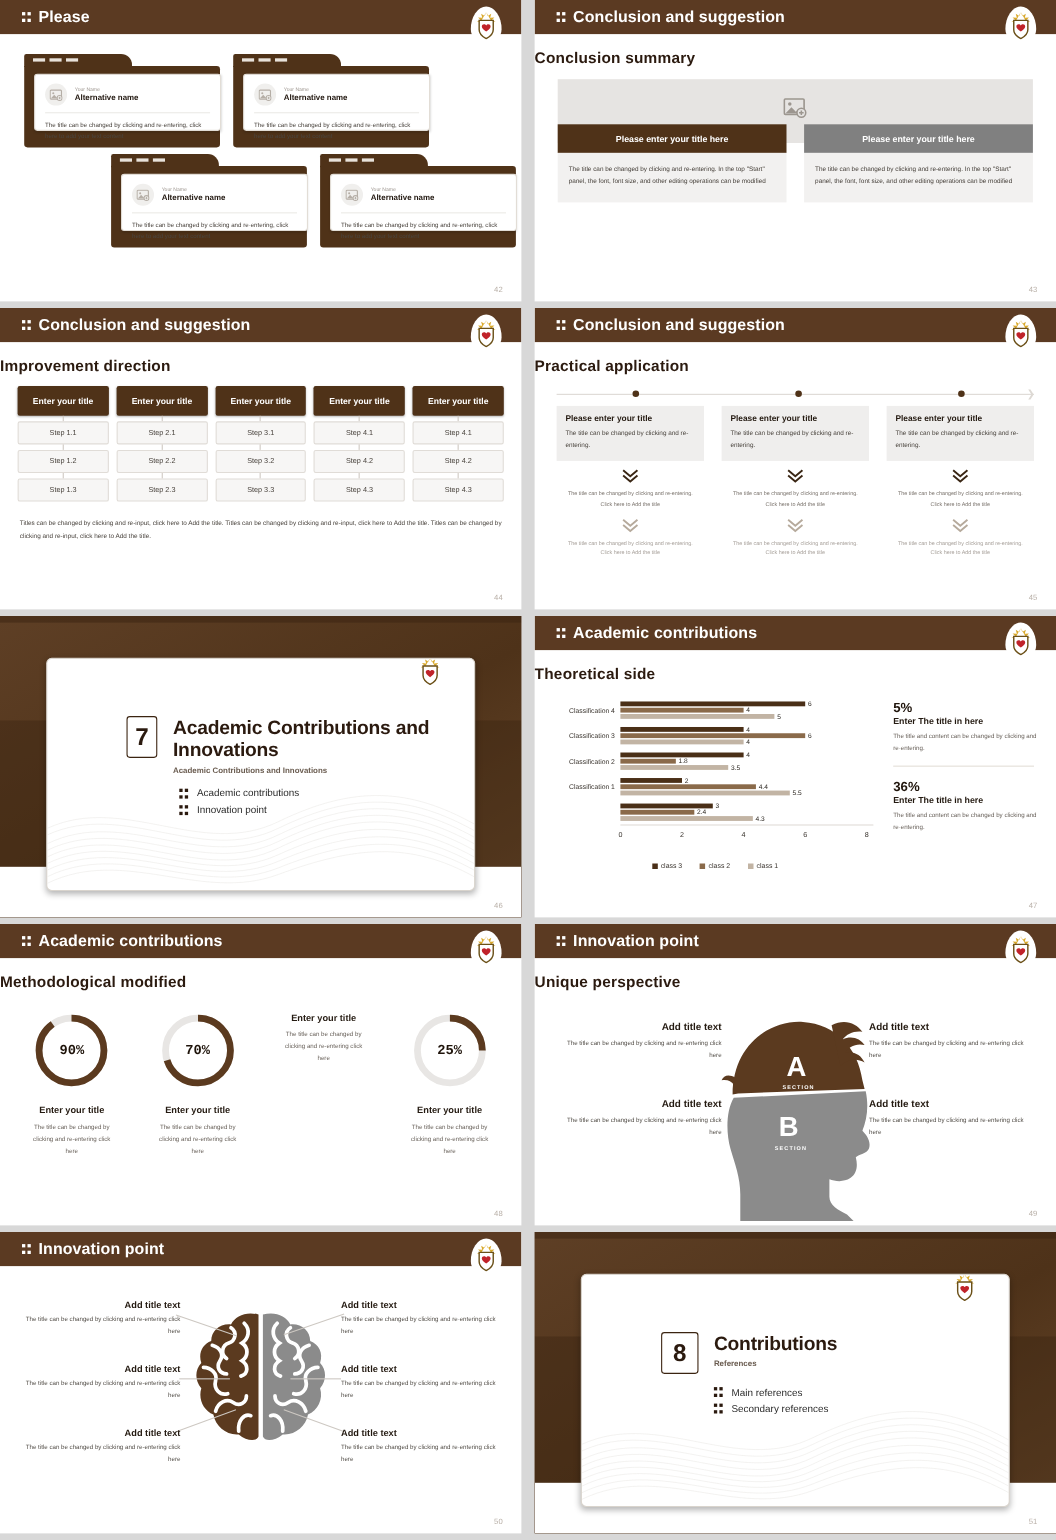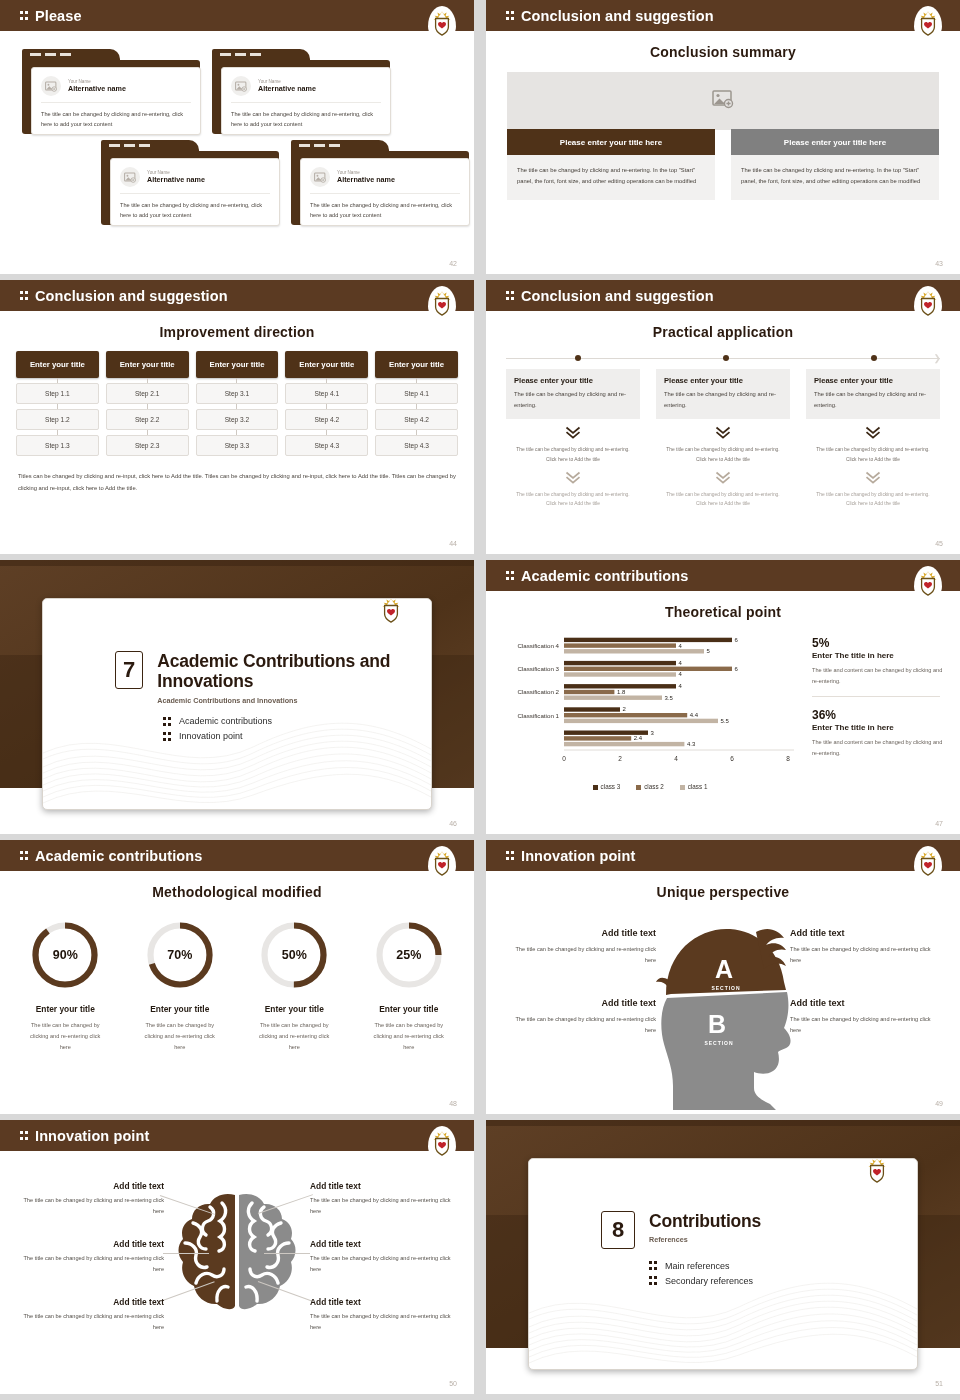--- a/index.html
+++ b/index.html
@@ -38,21 +38,21 @@
   .dd i:nth-child(3){left:5px;top:1px;} .dd i:nth-child(4){left:5px;top:7px;}
   .emblem {
     position:absolute; right:18px; top:6px;
     width:28px; height:34px; border-radius:50% 50% 50% 50%/60% 60% 40% 40%;
     background:#fff; display:flex; align-items:center; justify-content:center;
     z-index:5;
   }
   .emblem svg { display:block; }
   
   .ctitle {
-    text-align:center; font-size:14px; font-weight:bold; color:#2b1a0f;
+    font-size:14px; font-weight:bold; color:#2b1a0f;
     margin-top:13px; letter-spacing:.2px;
   }
   .pg {
     position:absolute; right:17px; bottom:7px;
     font-size:7px; color:#b9b0a8;
   }
   .body { position:relative; padding:0 18px; }
 
   
   .folders { position:relative; height:200px; margin-top:14px; }
@@ -66,39 +66,39 @@
   }
   .fold-tab .tabtop b { position:absolute; top:4px; width:11px; height:3px; background:#e8e2da;}
   .fold-tab .tabtop b:nth-of-type(1){left:8px;}
   .fold-tab .tabtop b:nth-of-type(2){left:23px;}
   .fold-tab .tabtop b:nth-of-type(3){left:38px;}
   .fold-back {
     position:relative; background:#4f3218; height:74px;
     border-radius:0 3px 3px 3px; margin-top:-1px;
   }
   .fold-card {
-    position:absolute; left:9px; top:7px; width:170px; height:68px;
+    position:absolute; left:9px; top:7px; width:170px; height:52px;
     background:#fff; border:1px solid #e2ddd6; border-radius:3px;
     box-shadow:0 1px 2px rgba(0,0,0,.13);
     padding:8px 9px 0 9px;
   }
   .fc-top { display:flex; align-items:center; gap:7px; padding-bottom:6px;
             border-bottom:1px solid #eceae6; }
   .ph-icon { width:20px; height:20px; border-radius:50%; background:#f0efed;
              display:flex;align-items:center;justify-content:center; flex:none;}
   .fc-name { font-size:4.6px; color:#9b948d; line-height:1.1; }
   .fc-alt  { font-size:7.2px; font-weight:bold; color:#20160e; line-height:1.3;}
   .fc-desc { font-size:5.6px; color:#4a443e; line-height:1.75; margin-top:7px; }
 
   
   .gray-band {
     margin:12px 21px 0 21px; height:58px; background:#e6e4e2;
     display:flex; align-items:center; justify-content:center; position:relative;
   }
-  .twocol { display:flex; gap:16px; margin:16px 21px; position:relative; top:-17px;}
+  .twocol { display:flex; gap:16px; margin:0 21px; position:relative; top:-17px;}
   .col { flex:1; }
   .col-hd { height:26px; display:flex;align-items:center;justify-content:center;
             color:#fff; font-size:8px; font-weight:bold; }
   .col-hd.a { background:#4f3218; }
   .col-hd.b { background:#808080; }
   .col-bd { background:#f2f1f0; font-size:5.8px; color:#46403a; line-height:1.95;
             padding:10px 10px 12px 10px; }
 
   
   .steps { display:flex; gap:7px; margin:11px 16px 0 16px; }
@@ -158,21 +158,21 @@
   .cr-pct { font-size:12px; font-weight:bold; color:#1f140b; }
   .cr-t { font-size:8px; font-weight:bold; color:#241a11; margin-top:1px;}
   .cr-d { font-size:5.6px; color:#6b645d; line-height:1.95; margin-top:5px;}
   .cr-hr { height:1px; background:#e3ded8; margin:9px 6px 11px 0; }
   .legend { display:flex; gap:16px; justify-content:center; margin-top:4px; font-size:6.3px; color:#3a342e;}
   .legend span.sw { display:inline-block;width:5px;height:5px;margin-right:3px;vertical-align:middle;}
 
   
   .donuts { display:flex; margin:8px 8px 0 8px; }
   .donut-col { flex:1; text-align:center; }
-  .donut { position:relative; width:74px;height:74px;margin:10px auto 0 auto;}
+  .donut { position:relative; width:74px;height:74px;margin:10px auto 0 auto;font-family:Liberation Mono, monospace;}
   .donut-val { position:absolute; inset:0; display:flex;align-items:center;justify-content:center;
                font-size:12.5px; font-weight:bold; color:#1f140b;}
   .dn-t { font-size:8.4px; font-weight:bold; color:#241a11; margin-top:12px; }
   .dn-d { font-size:5.6px; color:#6b645d; line-height:1.95; margin-top:6px; padding:0 16px;}
 
   
   .head-wrap { position:relative; height:212px; margin-top:4px; }
   .head-svg { position:absolute; left:50%; transform:translateX(-50%); top:6px;}
   .hd-txt { position:absolute; width:152px; }
   .hd-t { font-size:9px; font-weight:bold; color:#241a11; }
@@ -654,21 +654,21 @@
     <div class="emblem">
       <svg width="20" height="26" viewBox="0 0 20 26">
           <g>
         <path d="M10 1 L11.4 4.6 L14.6 2.6 L13.6 6.2 L17.4 5.8 L15 8.3 L18.6 9.5 L15 10 Z" fill="#d9a92b"></path>
         <path d="M10 1 L8.6 4.6 L5.4 2.6 L6.4 6.2 L2.6 5.8 L5 8.3 L1.4 9.5 L5 10 Z" fill="#d9a92b"></path>
         <path d="M3.6 8.5 h12.8 v8.6 c0 4-3.2 6.4-6.4 8-3.2-1.6-6.4-4-6.4-8z" fill="#fff" stroke="#6b5018" stroke-width="1.3"></path>
         <path d="M10 18.6 c-2.4-1.9-4-3-4-4.6 0-1.2 1-2 2-2 .9 0 1.6.5 2 1.1 .4-.6 1.1-1.1 2-1.1 1 0 2 .8 2 2 0 1.6-1.6 2.7-4 4.6z" fill="#c0232a"></path>
       </g>
         </svg>
     </div>
-    <div class="ctitle">Theoretical point</div>
+    <div class="ctitle">Theoretical side</div>
 
     <div class="chart-wrap">
       <div class="chart-left">
         <svg id="barchart" width="300" height="145" viewBox="0 0 300 145">
             <line x1="64" y1="120" x2="294" y2="120" stroke="#d8d3cd" stroke-width="0.8"></line>
             <text x="59" y="18" text-anchor="end" font-size="6.2" fill="#3a342e" font-family="Liberation Sans, sans-serif">Classification 4</text>
             <rect x="64" y="7.699999999999999" width="168" height="4.4" fill="#4a2f17"></rect>
             <text x="234.5" y="11.799999999999999" font-size="6" fill="#2b2620" font-family="Liberation Sans, sans-serif">6</text>
             <rect x="64" y="13.399999999999999" width="112" height="4.4" fill="#8a6a4a"></rect>
             <text x="178.5" y="17.499999999999996" font-size="6" fill="#2b2620" font-family="Liberation Sans, sans-serif">4</text>
@@ -771,27 +771,20 @@
           <svg class="ring" width="74" height="74" viewBox="0 0 74 74">
               <circle cx="37" cy="37" r="29.5" fill="none" stroke="#e8e6e4" stroke-width="6.2"></circle>
               <circle cx="37" cy="37" r="29.5" fill="none" stroke="#5b3a1f" stroke-width="6.2" stroke-linecap="butt" stroke-dasharray="129.74777659325846 185.3539665617978" transform="rotate(-90 37 37)"></circle>
             </svg>
           <div class="donut-val">70%</div>
         </div>
         <div class="dn-t">Enter your title</div>
         <div class="dn-d">The title can be changed by clicking and re-entering click here</div>
       </div>
       <div class="donut-col">
-        <div class="donut">
-          <svg class="ring" width="74" height="74" viewBox="0 0 74 74">
-              <circle cx="37" cy="37" r="29.5" fill="none" stroke="#e8e6e4" stroke-width="6.2"></circle>
-              <circle cx="37" cy="37" r="29.5" fill="none" stroke="#5b3a1f" stroke-width="6.2" stroke-linecap="butt" stroke-dasharray="92.6769832808989 185.3539665617978" transform="rotate(-90 37 37)"></circle>
-            </svg>
-          <div class="donut-val">50%</div>
-        </div>
         <div class="dn-t">Enter your title</div>
         <div class="dn-d">The title can be changed by clicking and re-entering click here</div>
       </div>
       <div class="donut-col">
         <div class="donut">
           <svg class="ring" width="74" height="74" viewBox="0 0 74 74">
               <circle cx="37" cy="37" r="29.5" fill="none" stroke="#e8e6e4" stroke-width="6.2"></circle>
               <circle cx="37" cy="37" r="29.5" fill="none" stroke="#5b3a1f" stroke-width="6.2" stroke-linecap="butt" stroke-dasharray="46.33849164044945 185.3539665617978" transform="rotate(-90 37 37)"></circle>
             </svg>
           <div class="donut-val">25%</div>

